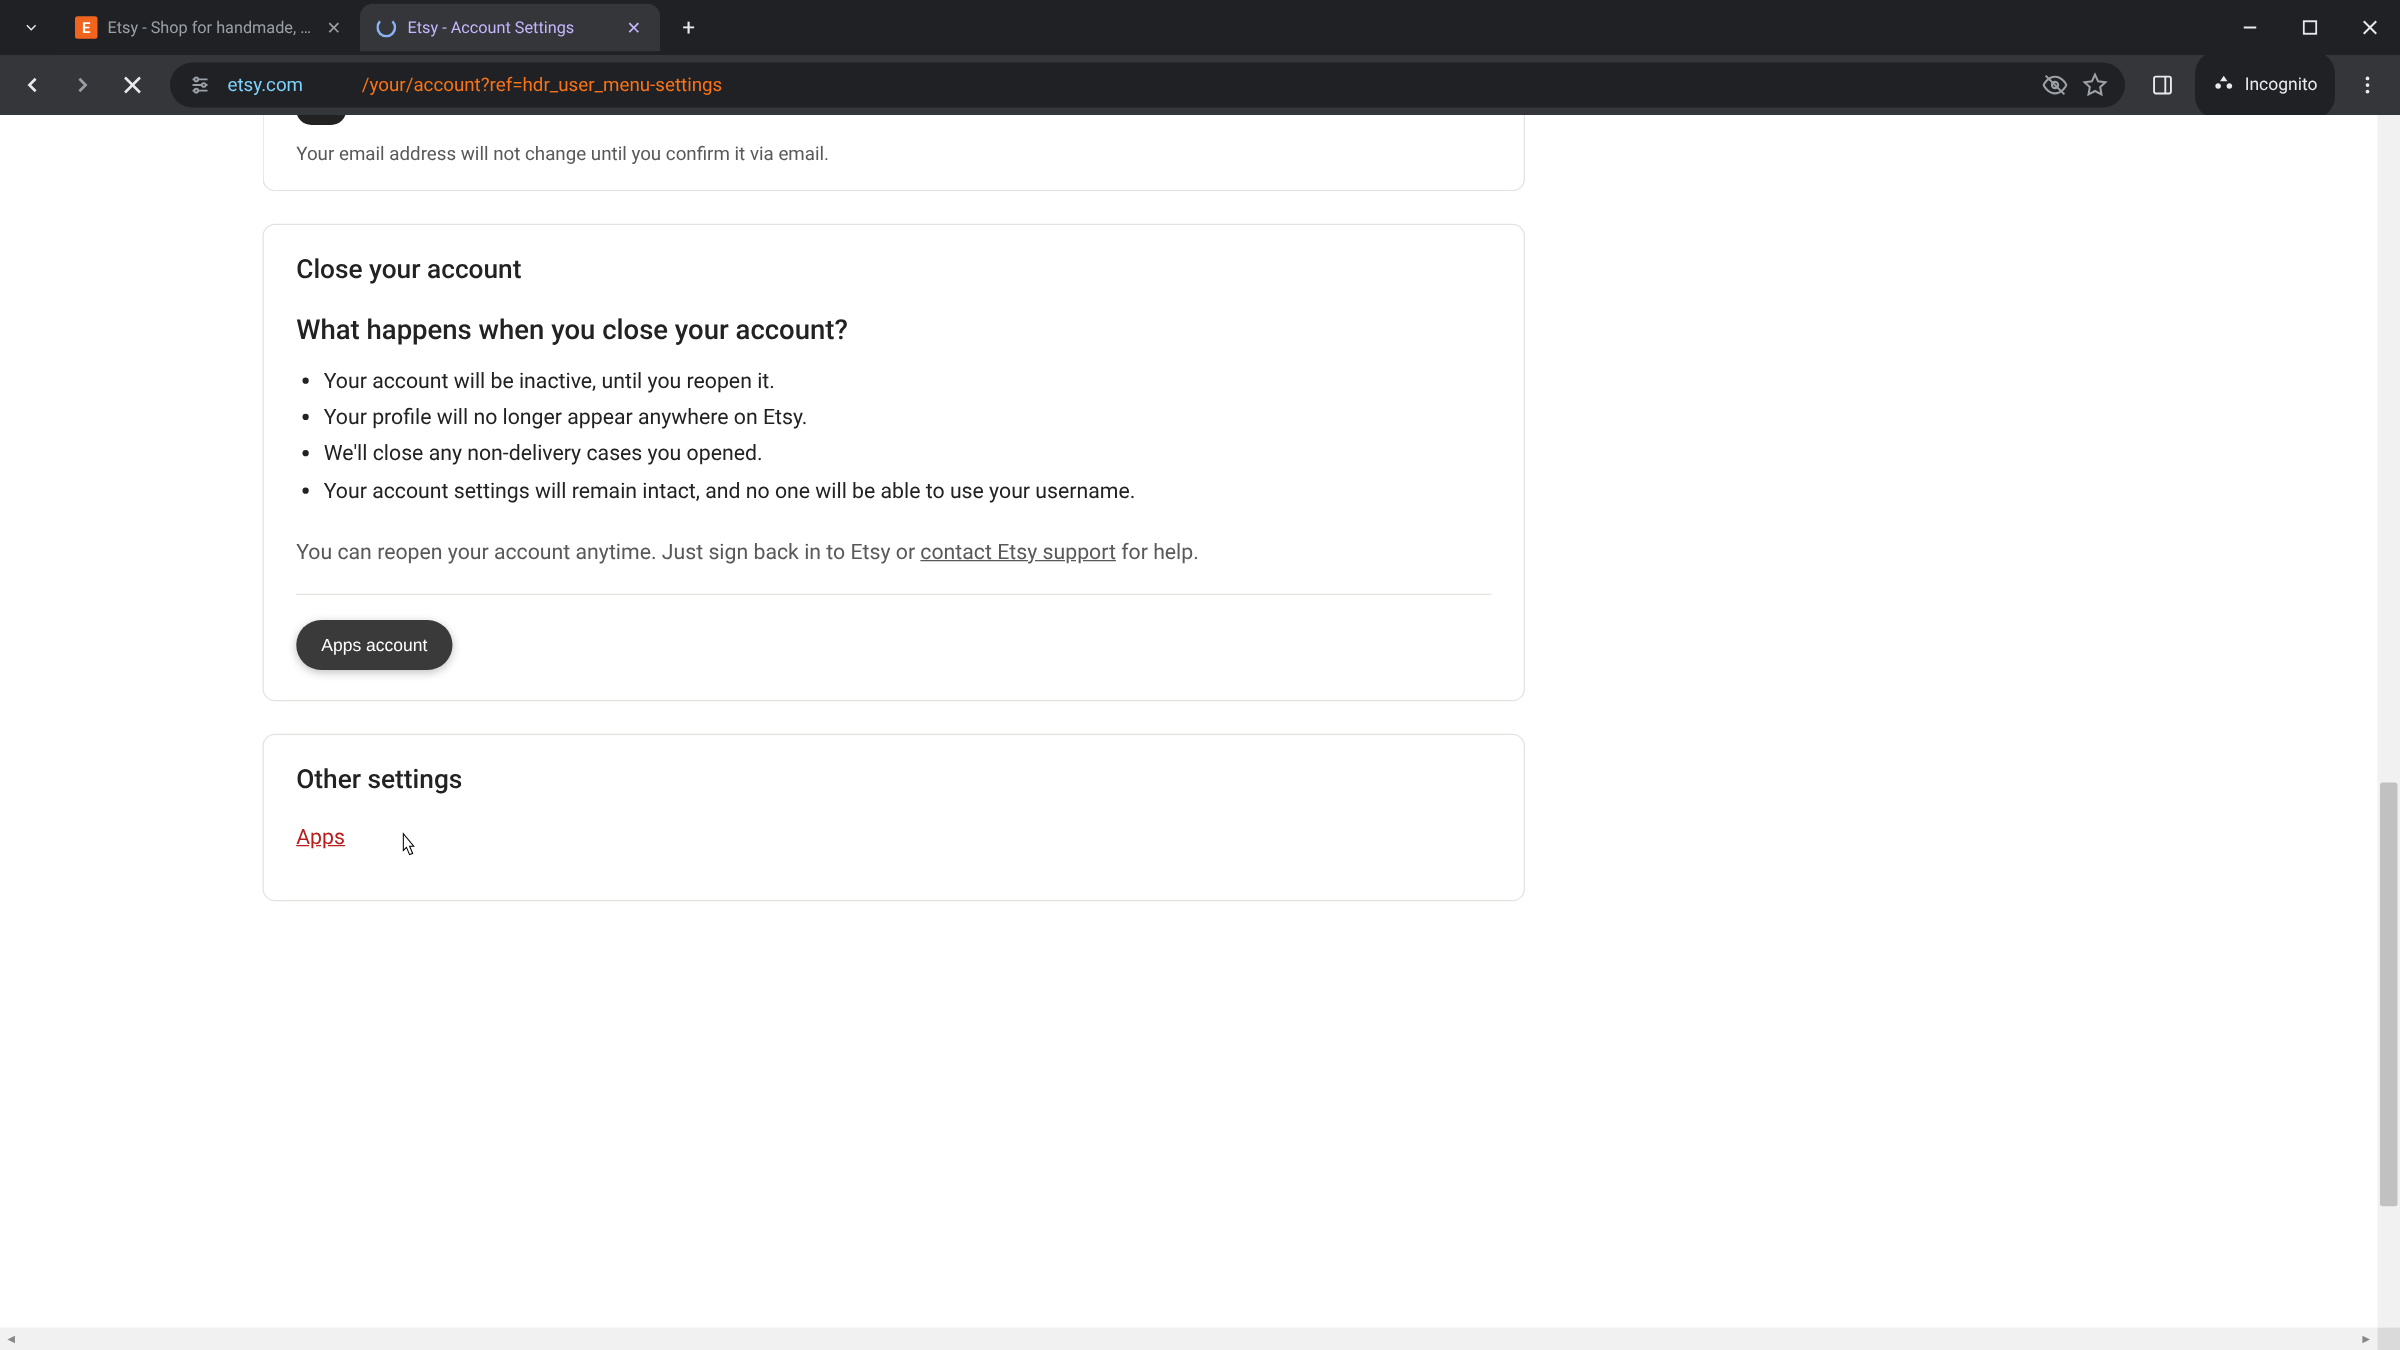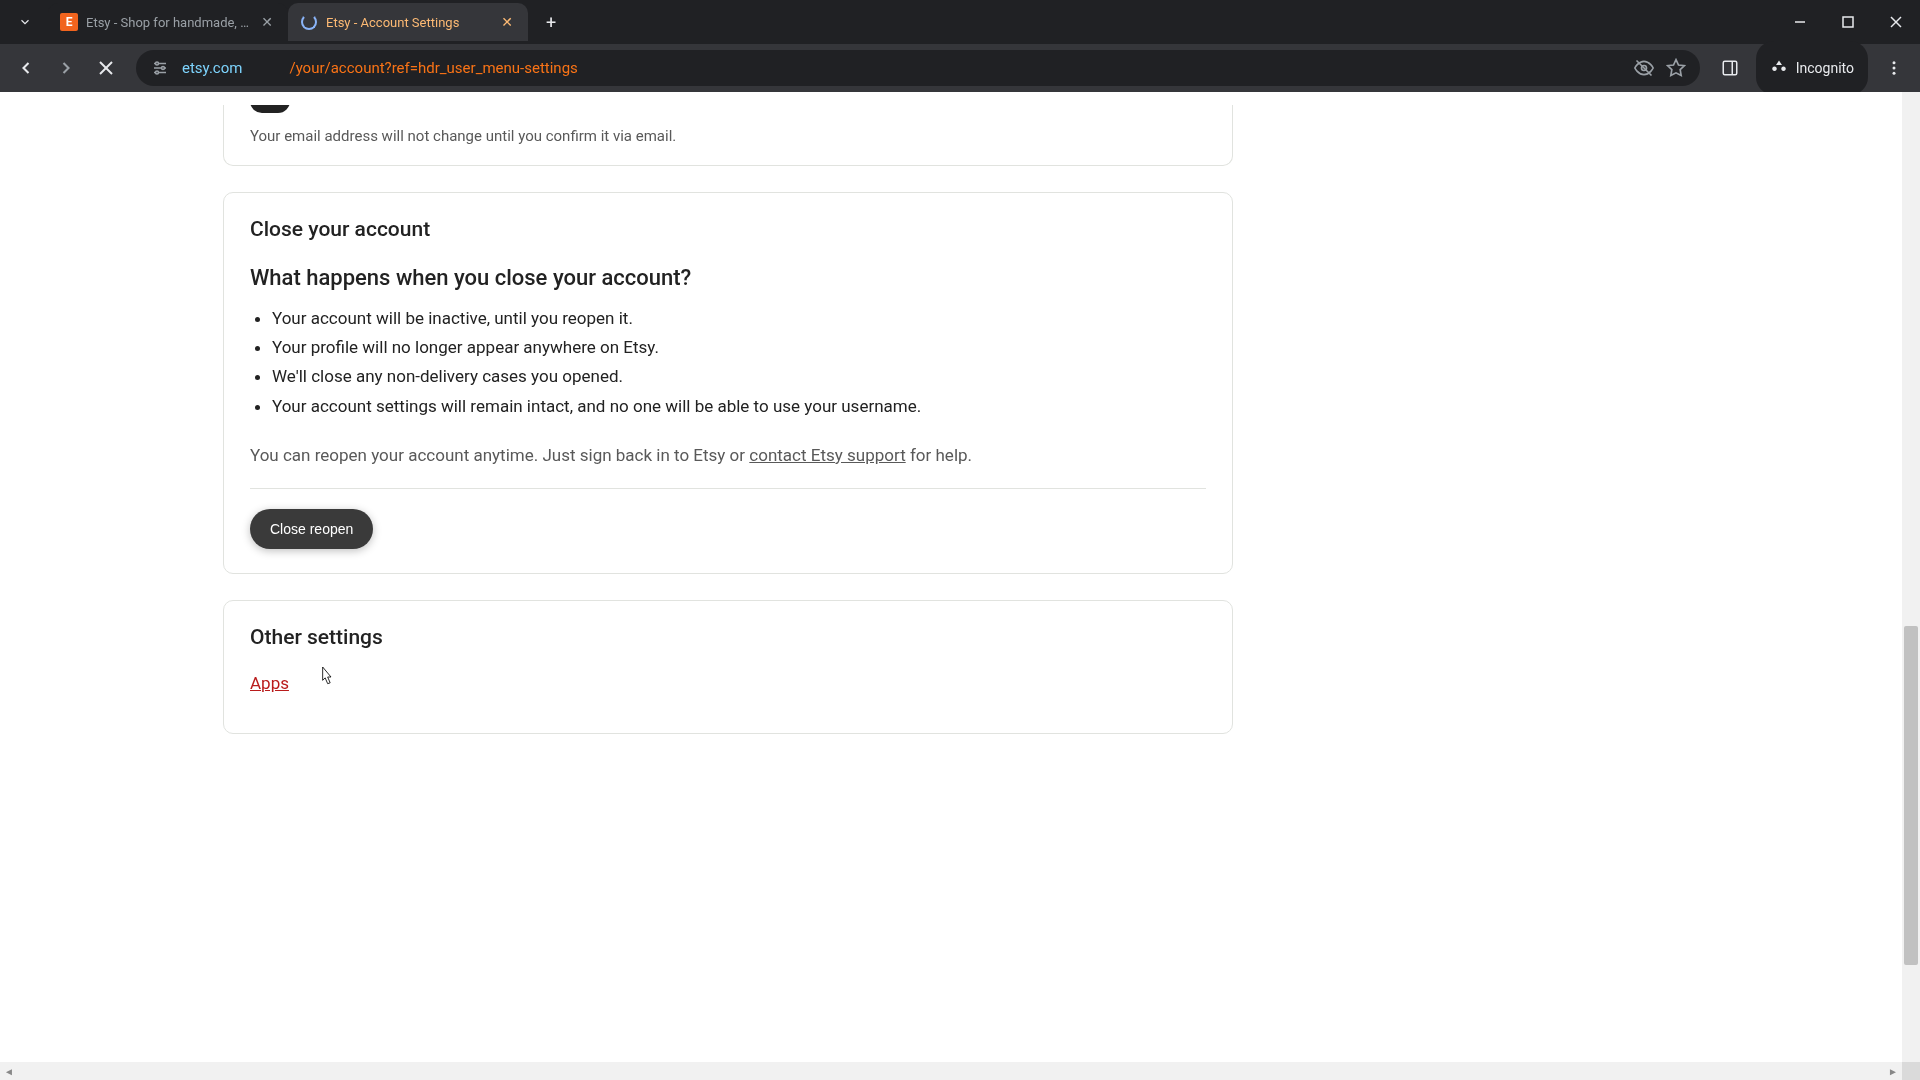--- a/index.html
+++ b/index.html
@@ -42,21 +42,21 @@
       max-width: 240px;
       position: relative;
       gap: 8px;
     }
     .tab.inactive {
       background: #202124;
       color: #9aa0a6;
     }
     .tab.active {
       background: #35363a;
-      color: #fdba74;
+      color: #c4b5fd;
     }
     .tab-favicon {
       width: 18px;
       height: 18px;
       flex-shrink: 0;
       display: flex;
       align-items: center;
       justify-content: center;
     }
     .tab-favicon.etsy {
@@ -184,21 +184,21 @@
     }
     .content-scroll {
       position: absolute;
       left: 0;
       right: 18px;
       top: 0;
       bottom: 18px;
       overflow: hidden;
     }
     .page {
-      padding: 13px;
+      padding: 0;
       display: flex;
       justify-content: flex-start;
     }
     .container {
       width: 1010px;
       margin-left: 210px;
       margin-right: auto;
       padding-top: 0;
     }
     .card {
@@ -474,21 +474,21 @@
           <ul class="bullet-list">
             <li>Your account will be inactive, until you reopen it.</li>
             <li>Your profile will no longer appear anywhere on Etsy.</li>
             <li>We'll close any non-delivery cases you opened.</li>
             <li>Your account settings will remain intact, and no one will be able to use your username.</li>
           </ul>
           <p class="body-text muted">
             <span>You can reopen your account anytime. Just sign back in to Etsy or </span><a>contact Etsy support</a><span> for help.</span>
           </p>
           <hr class="divider">
-          <button class="pill-btn hover">Close reopen</button>
+          <button class="pill-btn hover">Apps account</button>
         </div>
 
         <div class="card" style="padding-bottom:40px;">
           <h2 class="section-title">Other settings</h2>
           <div class="link-list">
             <a>Apps</a>
           </div>
         </div>
 
       </div>

